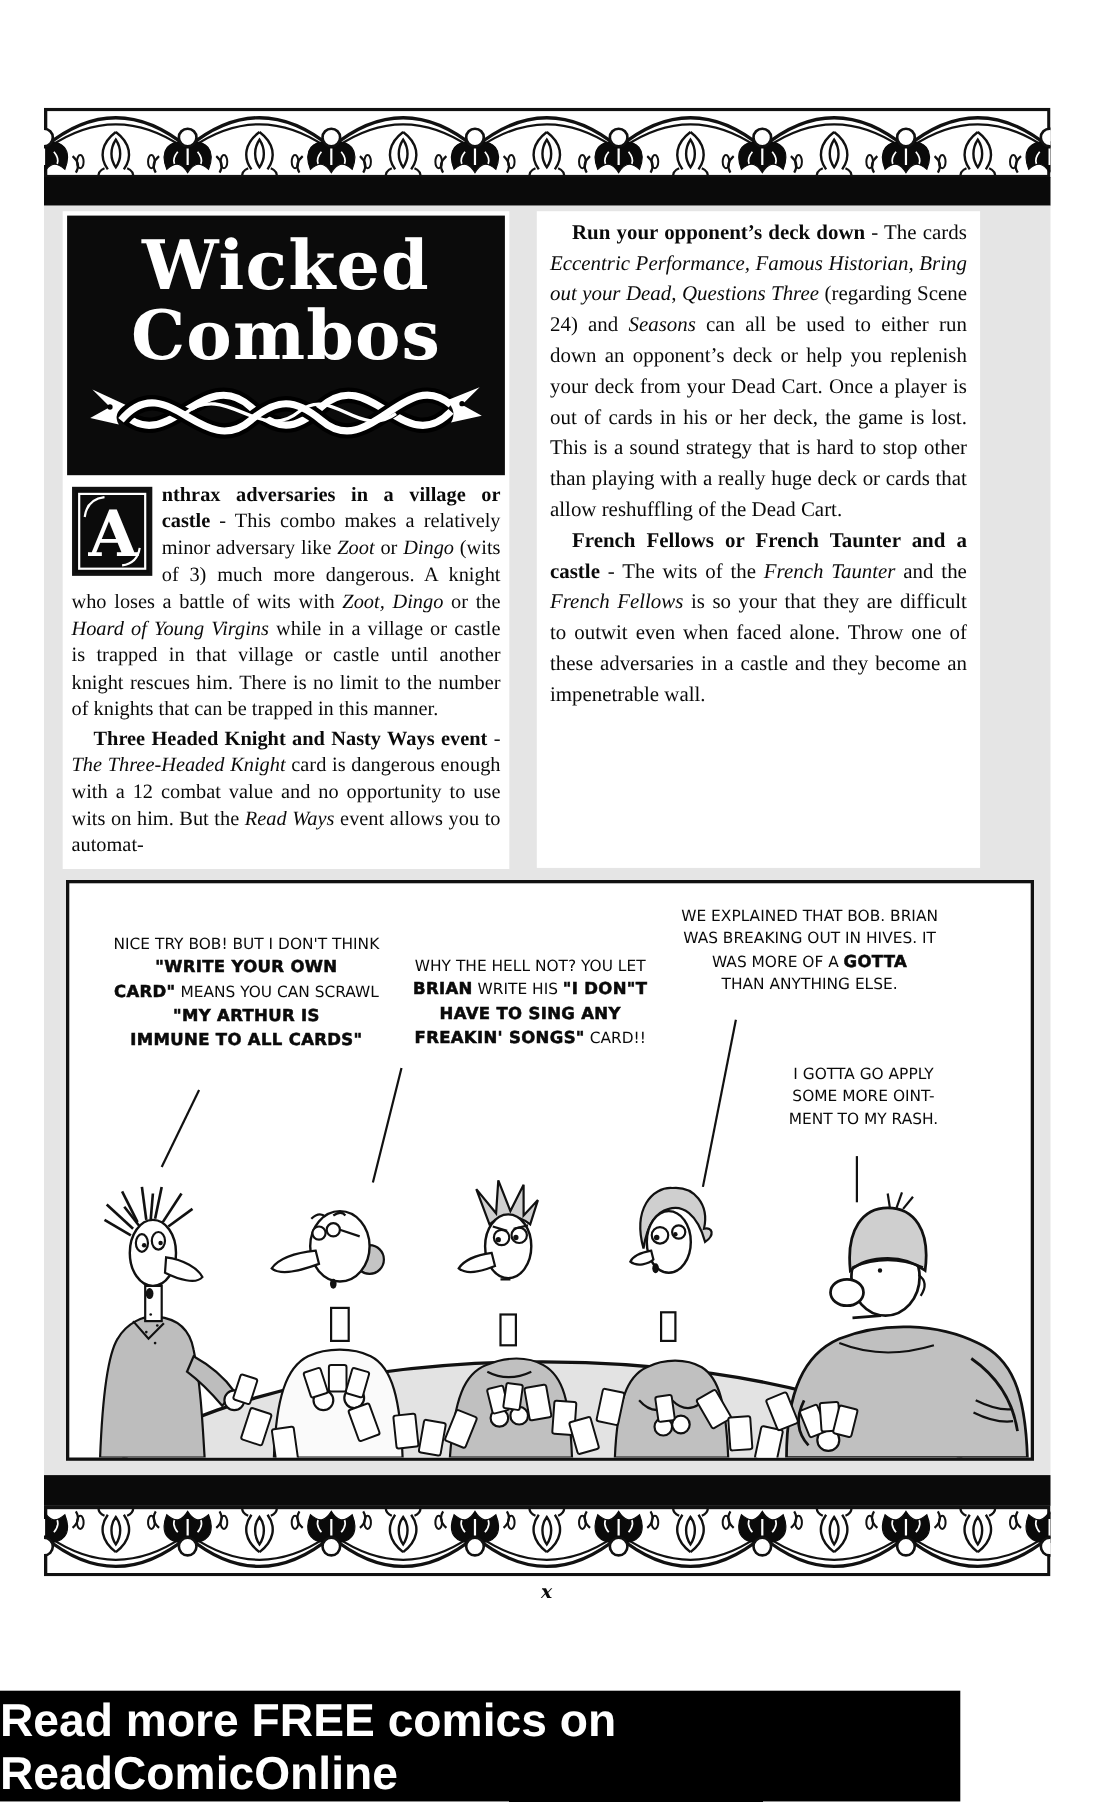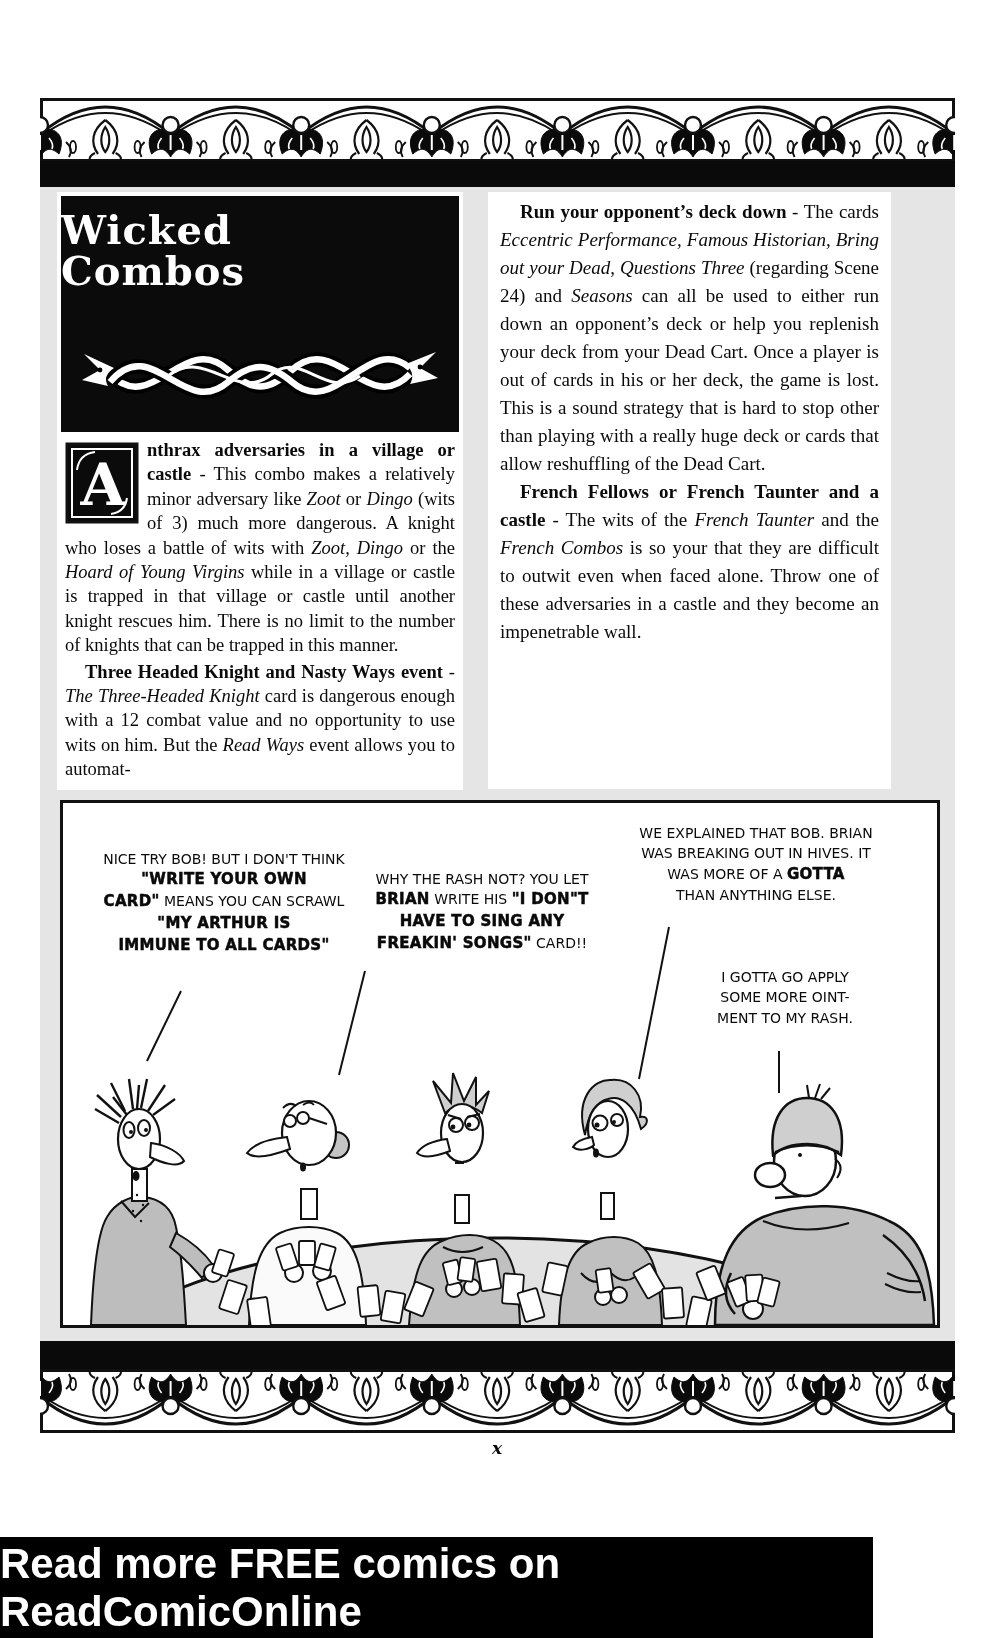--- a/index.html
+++ b/index.html
@@ -17,42 +17,42 @@
 
   
   .content{position:absolute;left:40px;top:187px;width:915px;height:1154px;background:#e5e5e5;}
 
   
   .col{position:absolute;background:#fff;}
   .col-left{left:17px;top:5px;width:406px;min-height:598px;padding-bottom:4px;box-sizing:border-box;}
   .col-right{left:448px;top:5px;width:403px;min-height:597px;box-sizing:border-box;padding:6px 10px 8px 10px;}
 
   .title-box{margin:4px;height:236px;background:#0b0b0b;position:relative;overflow:hidden;}
-  .title{padding-top:14px;text-align:left;color:#fff;font-family:"DejaVu Serif",serif;
-         font-weight:bold;font-size:40px;line-height:1.02;letter-spacing:1px;}
+  .title{padding-top:14px;text-align:center;color:#fff;font-family:"DejaVu Serif",serif;
+         font-weight:bold;font-size:62px;line-height:1.02;letter-spacing:1px;}
   .knot{position:absolute;left:50%;transform:translateX(-50%);bottom:6px;width:368px;height:104px;}
 
   .para{margin:0;padding:2px 8px 0 8px;text-align:justify;font-size:18.5px;line-height:24.4px;}
   .col-right .para{font-size:19px;line-height:28px;padding:0 2px;}
   .indent{text-indent:20px;}
   .para strong{font-weight:bold;margin-top:28px;}
   .para em{font-style:italic;}
   .dropcap{float:left;width:74px;height:82px;margin:4px 8px 2px 0;}
   .dropcap svg{display:block;width:74px;height:82px;}
 
   
   .panel{position:absolute;left:20px;top:613px;width:874px;height:522px;background:#fff;
          border:3px solid #111;}
   .panel svg.art{position:absolute;left:0;top:0;width:874px;height:522px;}
   .bubble{position:absolute;text-align:center;white-space:pre-line;
           font-family:"DejaVu Sans",sans-serif;font-size:14px;line-height:1.45;color:#0a0a0a;}
   .bubble strong{font-weight:bold;font-size:15px;letter-spacing:.3px;-webkit-text-stroke:.5px #0a0a0a;}
   .b1{left:28px;top:46px;width:266px;}
   .b2{left:296px;top:66px;width:246px;}
-  .b3{left:560px;top:20px;width:266px;}
+  .b3{left:540px;top:20px;width:266px;}
   .b4{left:636px;top:164px;width:172px;}
 
   .pageno{position:absolute;left:0;top:1438px;width:100%;text-align:center;
           font-family:"DejaVu Serif",serif;font-style:italic;font-weight:bold;font-size:17px;}
 
   .footer{position:absolute;left:0;top:1537px;width:873px;height:101px;background:#000;
           display:flex;align-items:center;justify-content:center;cursor:pointer;}
   .footer span{color:#fff;font-family:"Liberation Sans",sans-serif;font-weight:bold;font-size:42px;}
 </style>
 </head>
@@ -135,21 +135,21 @@
             <path d="M62,56 Q60,70 46,72" fill="none" stroke="#fff" stroke-width="2"></path>
             <text x="38" y="63" text-anchor="middle" font-family="DejaVu Serif, serif" font-size="58" font-weight="bold" fill="#fff">A</text>
           </svg>
         </span><span><strong>nthrax adversaries in a village or castle</strong><span> - This combo makes a relatively minor adversary like </span><em>Zoot</em><span> or </span><em>Dingo</em><span> (wits of 3) much more dangerous.  A knight who loses a battle of wits with </span><em>Zoot, Dingo</em><span> or the </span><em>Hoard of Young Virgins</em><span> while in a village or castle is trapped in that village or castle until another knight rescues him.  There is no limit to the number of knights that can be trapped in this manner.</span></span>
       </p>
       <p class="para indent"><strong>Three Headed Knight and Nasty Ways event</strong><span> - </span><em>The Three-Headed Knight</em><span> card is dangerous enough with a 12 combat value and no opportunity to use wits on him.  But the </span><em>Read Ways</em><span> event allows you to automat-</span></p>
     </div>
 
     <div class="col col-right">
       <p class="para indent"><strong>Run your opponent’s deck down</strong><span> - The cards </span><em>Eccentric Performance, Famous Historian, Bring out your Dead</em><span>, </span><em>Questions Three</em><span> (regarding Scene 24) and </span><em>Seasons</em><span> can all be used to either run down an opponent’s deck or help you replenish your deck from your Dead Cart.  Once a player is out of cards in his or her deck, the game is lost.  This is a sound strategy that is hard to stop other than playing with a really huge deck or cards that allow reshuffling of the Dead Cart.</span></p>
-      <p class="para indent"><strong>French Fellows or French Taunter and a castle</strong><span> - The wits of the </span><em>French Taunter</em><span> and the </span><em>French Combos</em><span> is so your that they are difficult to outwit even when faced alone.  Throw one of these adversaries in a castle and they become an impenetrable wall.</span></p>
+      <p class="para indent"><strong>French Fellows or French Taunter and a castle</strong><span> - The wits of the </span><em>French Taunter</em><span> and the </span><em>French Fellows</em><span> is so your that they are difficult to outwit even when faced alone.  Throw one of these adversaries in a castle and they become an impenetrable wall.</span></p>
     </div>
 
     <div class="panel">
       <svg class="art" viewBox="0 0 874 522">
 
         <ellipse cx="430" cy="585" rx="418" ry="150" fill="#e3e3e3" stroke="#111" stroke-width="3"></ellipse>
 
         <g stroke="#111" stroke-width="2">
           <path d="M118,188 L84,258"></path>
           <path d="M302,168 L276,272"></path>
@@ -314,21 +314,21 @@
               <rect x="638" y="465" width="20" height="30" rx="2" fill="#fff" stroke="#111" stroke-width="1.8"></rect>
             </g>
         </g>
       </svg>
 
       <div class="bubble b1"><span>NICE TRY BOB! BUT I DON'T THINK
 </span><strong>"WRITE YOUR OWN
 CARD"</strong><span> MEANS YOU CAN SCRAWL
 </span><strong>"MY ARTHUR IS
 IMMUNE TO ALL CARDS"</strong></div>
-      <div class="bubble b2"><span>WHY THE RASH NOT? YOU LET
+      <div class="bubble b2"><span>WHY THE HELL NOT? YOU LET
 </span><strong>BRIAN</strong><span> WRITE HIS </span><strong>"I DON"T
 HAVE TO SING ANY
 FREAKIN' SONGS"</strong><span> CARD!!</span></div>
       <div class="bubble b3"><span>WE EXPLAINED THAT BOB. BRIAN
 WAS BREAKING OUT IN HIVES. IT
 WAS MORE OF A </span><strong>GOTTA</strong><span>
 THAN ANYTHING ELSE.</span></div>
       <div class="bubble b4"><span>I GOTTA GO APPLY
 SOME MORE OINT-
 MENT TO MY RASH.</span></div>

